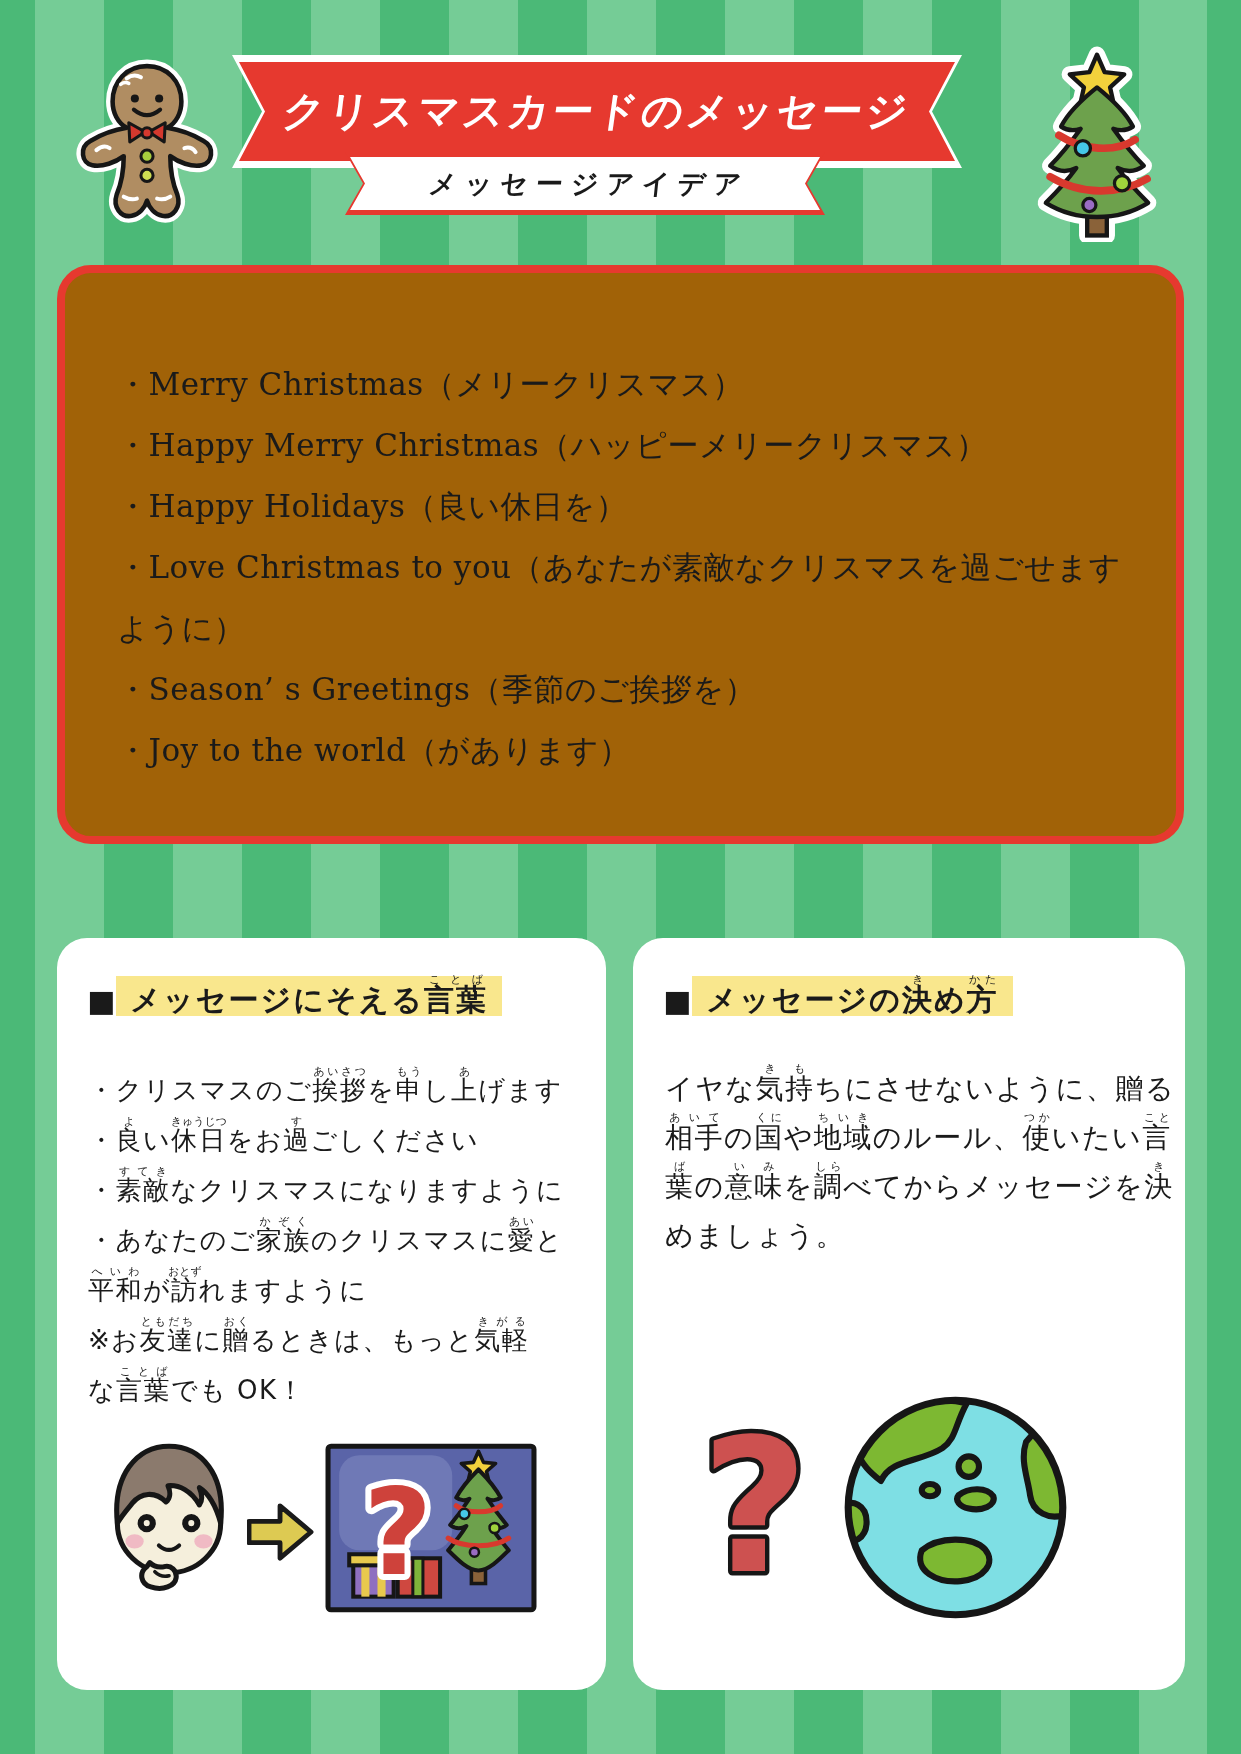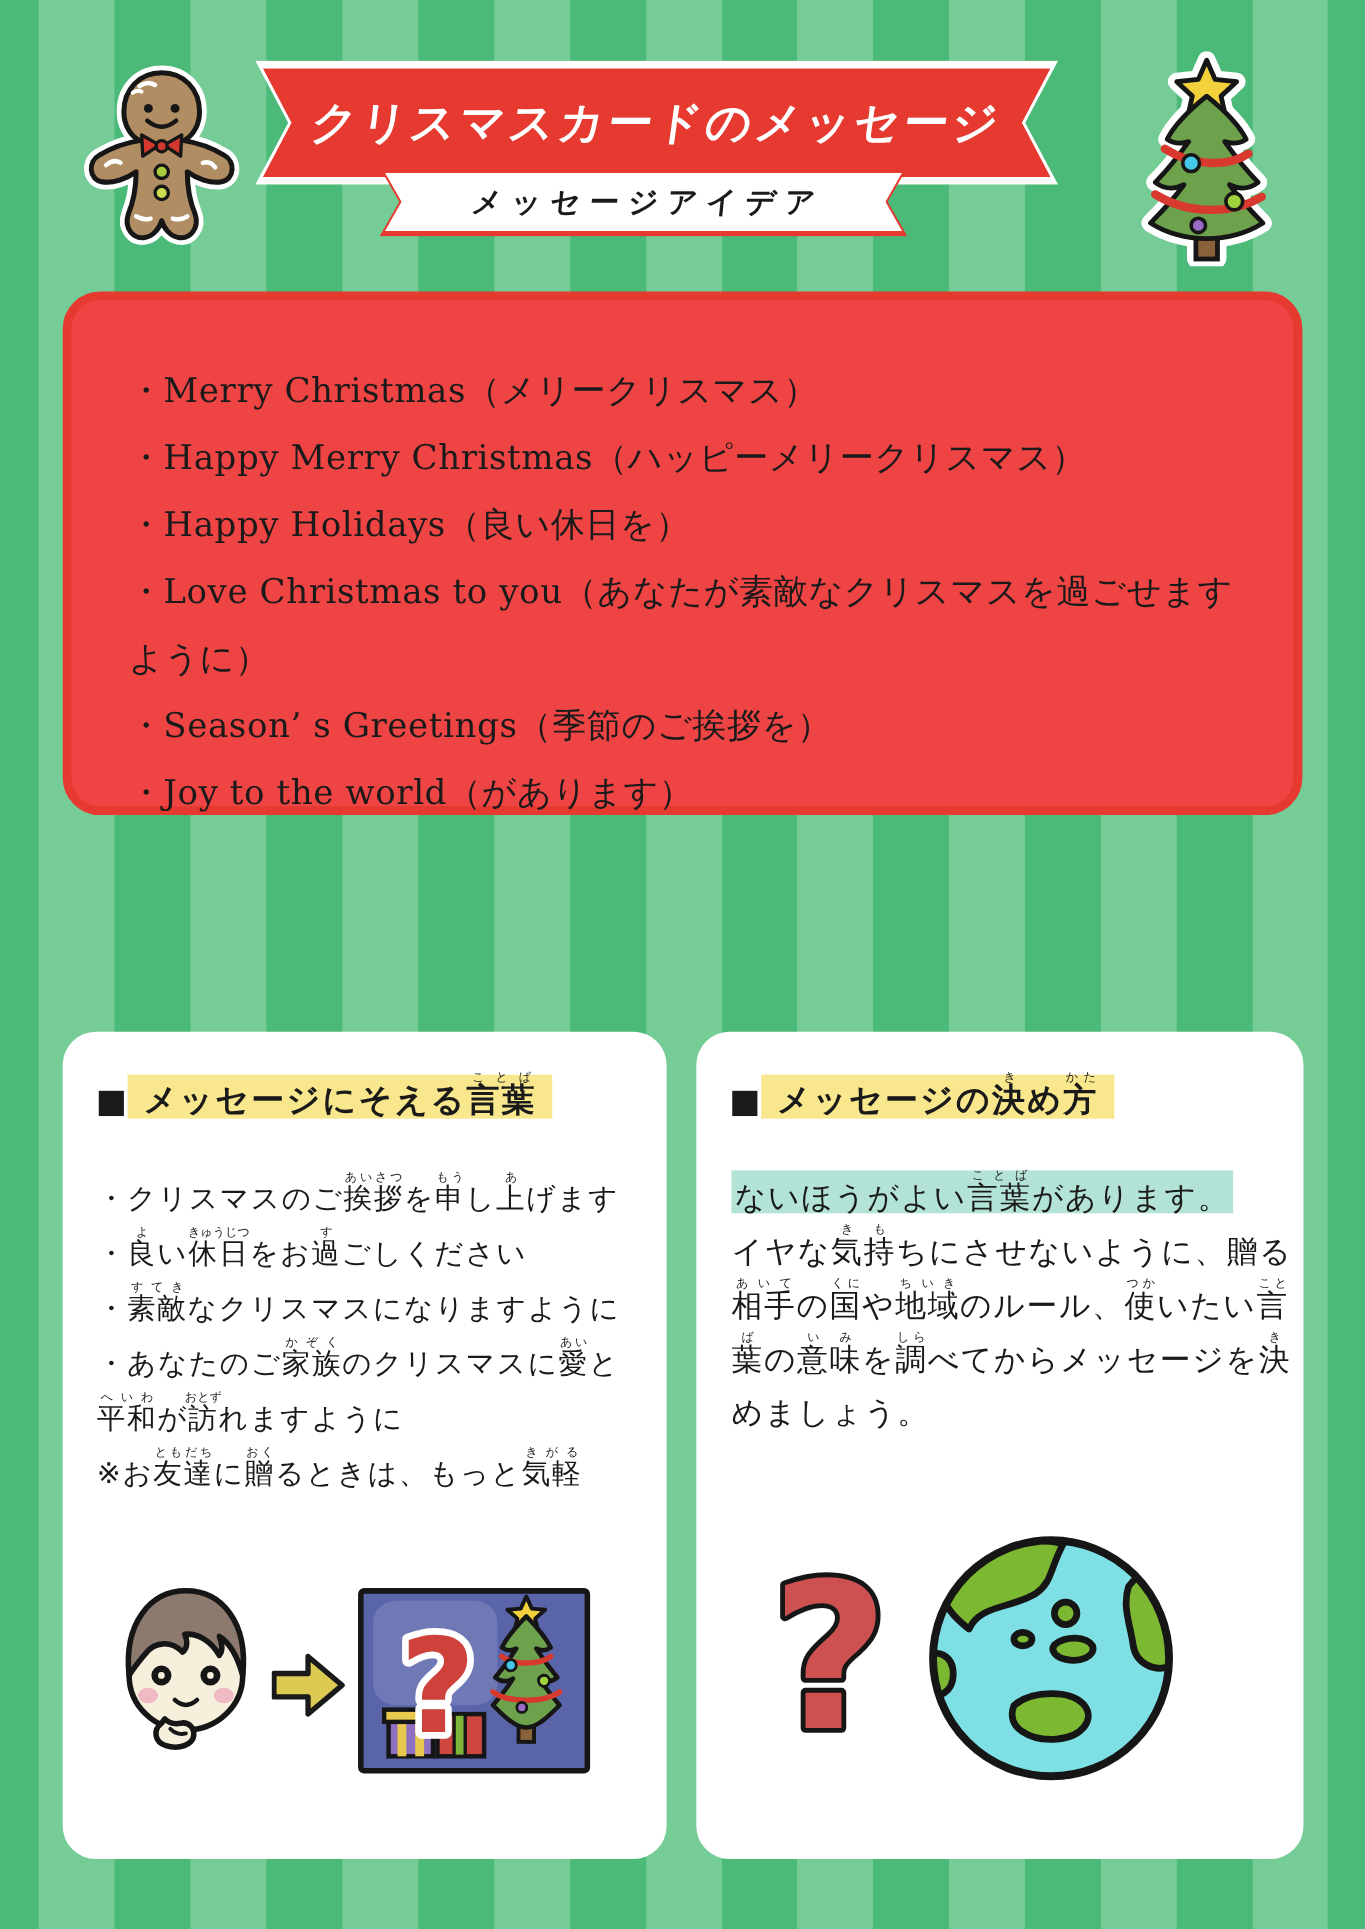--- a/index.html
+++ b/index.html
@@ -27,23 +27,23 @@
   .ribbon2 { position:absolute; }
   .ribbon2 .outer { position:absolute; inset:0; background:#e6392f;
     clip-path:polygon(0 0,100% 0,calc(100% - 18px) 50%,100% 100%,0 100%,18px 50%); }
   .ribbon2 .inner { position:absolute; inset:5px; background:#fff;
     clip-path:polygon(0 0,100% 0,calc(100% - 15px) 50%,100% 100%,0 100%,15px 50%);
     display:flex; align-items:center; justify-content:center; }
   .ribbon2 .inner .t { color:#1a1a1a; font-weight:bold; font-size:27px;
     letter-spacing:8px; text-indent:8px; transform:skewX(-6deg); white-space:nowrap; }
 
   
-  #main-box { position:absolute; left:57px; top:265px; width:1127px; height:476px;
-    background:#ef4444; border:8px solid #e6392f; border-radius:34px;
-    padding:52px 48px 0 52px; }
+  #main-box { position:absolute; left:57px; top:265px; width:1127px; height:579px;
+    background:#a16207; border:8px solid #e6392f; border-radius:34px;
+    padding:81px 48px 0 52px; }
   #main-box .glist { font-family:"DejaVu Serif","Liberation Serif",serif;
     font-size:31px; line-height:61px; letter-spacing:.5px; }
 
   
   .card { position:absolute; top:938px; height:752px; background:#fff; border-radius:30px; }
   #left-card  { left:57px;  width:549px; }
   #right-card { left:633px; width:552px; }
 
   .card-title { position:absolute; top:36px; left:30px;
     display:flex; align-items:flex-end; font-weight:bold; }
@@ -155,20 +155,23 @@
         </div>
         <div class="jline">
           <span class="seg-wrap">・あなたのご<ruby>家族<rt>かぞく</rt></ruby>のクリスマスに<ruby>愛<rt>あい</rt></ruby>と</span>
         </div>
         <div class="jline">
           <span class="seg-wrap"><ruby>平和<rt>へいわ</rt></ruby>が<ruby>訪<rt>おとず</rt></ruby>れますように</span>
         </div>
         <div class="jline">
           <span class="seg-wrap">※お<ruby>友達<rt>ともだち</rt></ruby>に<ruby>贈<rt>おく</rt></ruby>るときは、もっと<ruby>気軽<rt>きがる</rt></ruby></span>
         </div>
+        <div class="jline">
+          <span class="seg-wrap">な<ruby>言葉<rt>ことば</rt></ruby>でも OK！</span>
+        </div>
       </div>
 
     <div class="illus" style="left:45px;top:492px;width:132px;height:162px;">
       <svg viewBox="0 0 130 160" width="132" height="162">
         <ellipse cx="66" cy="92" rx="51" ry="49" fill="#f5efdc" stroke="#161616" stroke-width="5"></ellipse>
         <path d="M15 92 C10 45 34 16 66 16 C98 16 122 44 117 92 C112 74 104 62 96 57 C99 64 99 70 96 74 C88 60 76 54 65 55 C68 62 67 68 63 71 C52 60 38 62 30 72 C25 78 19 85 15 92 Z" fill="#8b7a6d" stroke="#161616" stroke-width="5" stroke-linejoin="round"></path>
         <circle cx="44" cy="92" r="6" fill="none" stroke="#161616" stroke-width="6"></circle>
         <circle cx="88" cy="92" r="6" fill="none" stroke="#161616" stroke-width="6"></circle>
         <ellipse cx="32" cy="110" rx="9" ry="7" fill="#f0bac4"></ellipse>
         <ellipse cx="100" cy="110" rx="9" ry="7" fill="#f0bac4"></ellipse>
@@ -205,23 +208,20 @@
     </div>
   </div>
 
   <div class="card" id="right-card">
     <div class="card-title">
       <span class="marker">■</span>
       <span class="seg-wrap hl-yellow">メッセージの<ruby>決<rt>き</rt></ruby>め<ruby>方<rt>かた</rt></ruby></span>
     </div>
     <div class="lines">
       <div>
-          <div class="jline">
-            <span class="seg-wrap hl-teal">ないほうがよい<ruby>言葉<rt>ことば</rt></ruby>があります。</span>
-          </div>
         </div>
       <div>
           <div class="jline">
             <span class="seg-wrap">イヤな<ruby>気持<rt>きも</rt></ruby>ちにさせないように、贈る</span>
           </div>
           <div class="jline">
             <span class="seg-wrap"><ruby>相手<rt>あいて</rt></ruby>の<ruby>国<rt>くに</rt></ruby>や<ruby>地域<rt>ちいき</rt></ruby>のルール、<ruby>使<rt>つか</rt></ruby>いたい<ruby>言<rt>こと</rt></ruby></span>
           </div>
           <div class="jline">
             <span class="seg-wrap"><ruby>葉<rt>ば</rt></ruby>の<ruby>意味<rt>いみ</rt></ruby>を<ruby>調<rt>しら</rt></ruby>べてからメッセージを<ruby>決<rt>き</rt></ruby></span>

